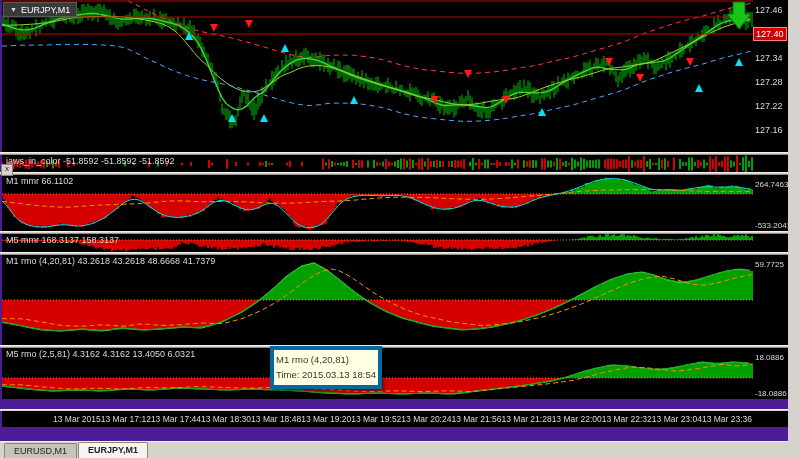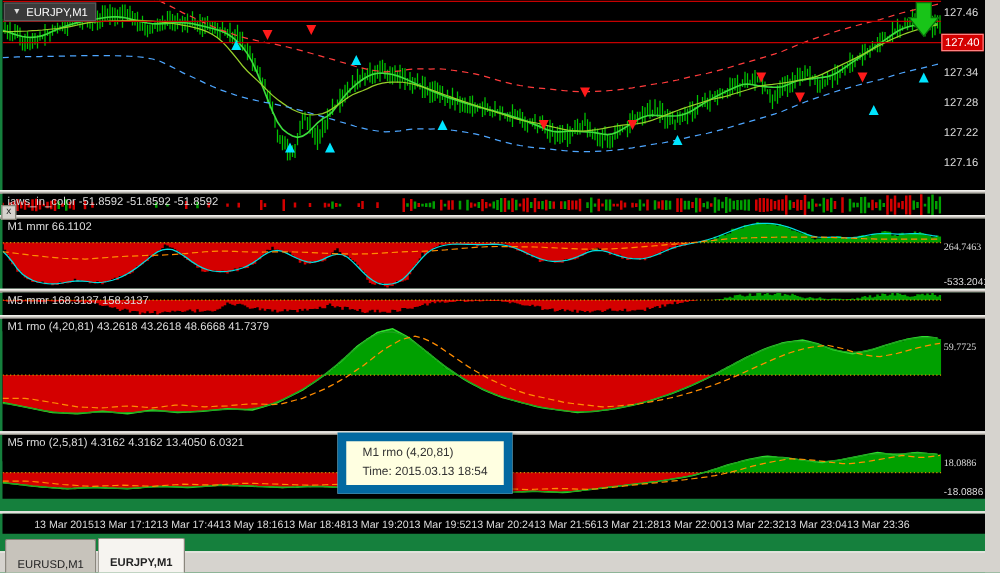--- a/index.html
+++ b/index.html
@@ -1,38 +1,38 @@
 <!DOCTYPE html>
 <html><head>
 <meta charset="utf-8">
 <style>
   html,body{margin:0;padding:0;}
   body{background:#d6d3ce;font-family:"Liberation Sans",sans-serif;}
-  .screen{position:relative;width:800px;height:458px;background:#15803d;overflow:hidden;}
+  .screen{position:relative;width:800px;height:458px;background:#4c1d95;overflow:hidden;}
   .win{position:absolute;left:2px;width:786px;background:#000;overflow:hidden;}
   .win svg{position:absolute;left:0;top:0;display:block;}
   .sep{position:absolute;left:0;width:800px;height:3px;background:#d6d3ce;border-top:1px solid #f2f0ec;border-bottom:1px solid #928e86;box-sizing:border-box;}
   .sep.thin{height:2px;border-bottom:none;}
   .symbol-chip{position:absolute;left:1px;top:2px;height:13px;background:#3a3a3a;border:1px solid #5a5a5a;color:#fff;font-size:9px;display:flex;align-items:center;gap:4px;padding:0 6px;z-index:4;}
   .symbol-chip .chev{font-size:7px;color:#ddd;}
   .ind-label{position:absolute;left:4px;top:1px;color:#dcdcdc;font-size:9px;white-space:nowrap;z-index:3;}
   .paxis{position:absolute;left:753px;top:-2px;width:33px;}
   .paxis .axis-label{height:24px;line-height:24px;font-size:9px;color:#dcdcdc;}
   .price-box{position:absolute;left:751px;top:27px;width:34px;background:#d40000;color:#fff;font-size:9px;line-height:12px;padding:0 2px;border:1px solid #ff8080;box-sizing:border-box;z-index:4;}
   .ax-val{position:absolute;left:753px;font-size:8px;color:#dcdcdc;white-space:nowrap;overflow:hidden;width:33px;}
-  .ax-val.top{top:18px;font-family:Liberation Serif, serif;}
+  .ax-val.top{top:5px;}
   .ax-val.bottom{bottom:1px;}
   .close-x{position:absolute;left:1px;top:164px;width:10px;height:10px;background:#d6d3ce;border:1px solid #858277;font-size:8px;line-height:8px;text-align:center;color:#222;z-index:6;cursor:default;}
-  .tooltip{position:absolute;left:270px;top:346px;background:#ffffe1;border:7px solid #0369a1;box-shadow:2px 2px 3px rgba(0,0,0,.45);padding:3px 13px;font-size:9.5px;color:#333;line-height:1.55;z-index:10;white-space:nowrap;}
+  .tooltip{position:absolute;left:270px;top:346px;background:#ffffe1;border:4px solid #0369a1;box-shadow:2px 2px 3px rgba(0,0,0,.45);padding:3px 2px;font-size:9.5px;color:#333;line-height:1.55;z-index:10;white-space:nowrap;}
   .time-axis{position:absolute;left:2px;top:411px;width:786px;height:16px;background:#000;}
-  .time-labels{width:751px;height:100%;display:flex;justify-content:center;align-items:center;padding:0 12px;box-sizing:border-box;}
+  .time-labels{width:751px;height:100%;display:flex;justify-content:flex-end;align-items:center;padding:0 1px;box-sizing:border-box;}
   .time-label{font-size:8.5px;color:#dcdcdc;white-space:nowrap;}
   .tab-bar{position:absolute;left:0;top:441px;width:800px;height:17px;background:#d6d3ce;border-top:1px solid #f2f0ec;display:flex;align-items:flex-end;}
   .tabs{display:flex;align-items:flex-end;padding-left:4px;}
-  .tab{font-size:9px;color:#222;background:#c7c3bb;border:1px solid #8a867d;border-bottom:none;border-radius:2px 2px 0 0;padding:13px 9px 2px;margin-right:1px;height:12px;line-height:12px;}
+  .tab{font-size:9px;color:#222;background:#c7c3bb;border:1px solid #8a867d;border-bottom:none;border-radius:2px 2px 0 0;padding:1px 9px 2px;margin-right:1px;height:12px;line-height:12px;}
   .tab.active{background:#f6f4f0;font-weight:bold;height:13px;line-height:13px;}
   .right-strip{position:absolute;left:788px;top:0;width:12px;height:458px;background:#d6d3ce;}
 </style>
 </head>
 <body>
 
 <div class="screen">
 
   <div class="win" style="top:0;height:152px">
     <svg id="svg-main" width="751" height="152">
@@ -142,21 +142,21 @@
     <div class="ax-val bottom">-18.0886</div>
   </div>
   <div class="sep thin" style="top:409px"></div>
 
   <div class="time-axis">
     <div class="time-labels">
 
     <span class="time-label">13 Mar 2015</span>
         <span class="time-label">13 Mar 17:12</span>
         <span class="time-label">13 Mar 17:44</span>
-        <span class="time-label">13 May 18:16</span>
+        <span class="time-label">13 Mar 18:30</span>
         <span class="time-label">13 Mar 18:48</span>
         <span class="time-label">13 Mar 19:20</span>
         <span class="time-label">13 Mar 19:52</span>
         <span class="time-label">13 Mar 20:24</span>
         <span class="time-label">13 Mar 21:56</span>
         <span class="time-label">13 Mar 21:28</span>
         <span class="time-label">13 Mar 22:00</span>
         <span class="time-label">13 Mar 22:32</span>
         <span class="time-label">13 Mar 23:04</span>
         <span class="time-label">13 Mar 23:36</span>

